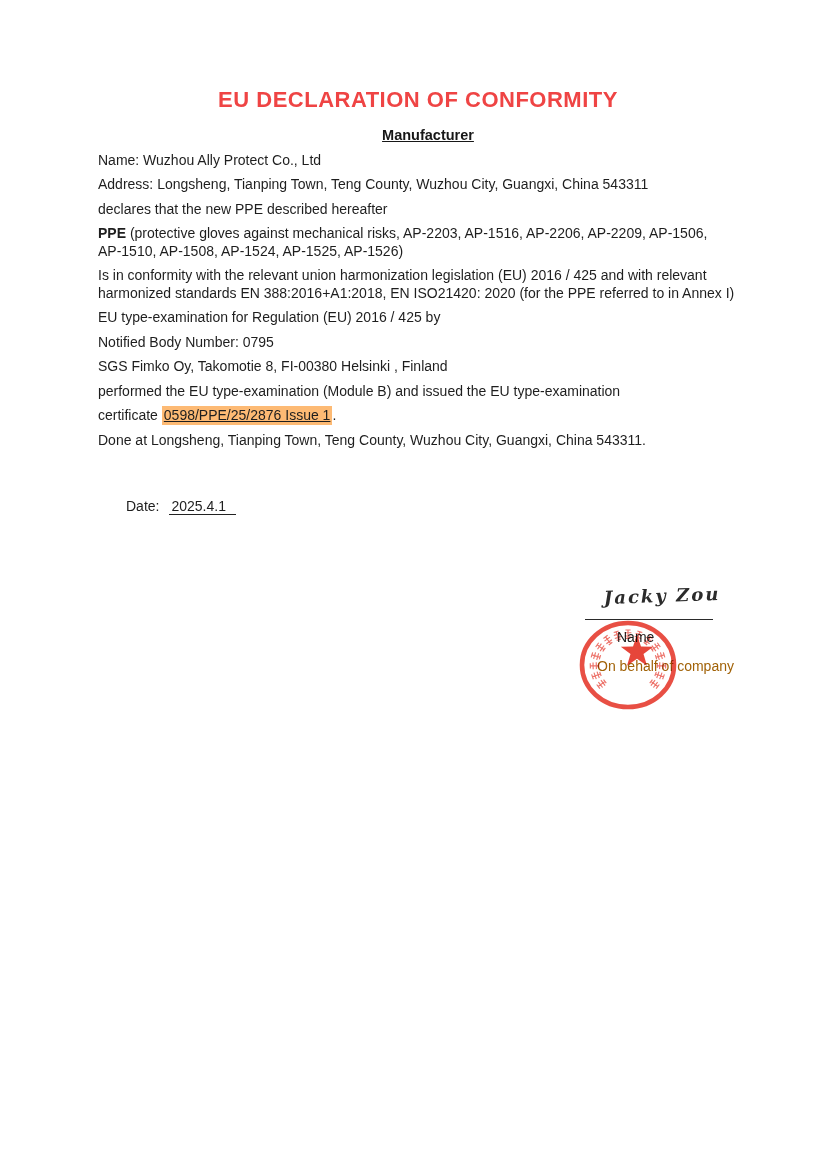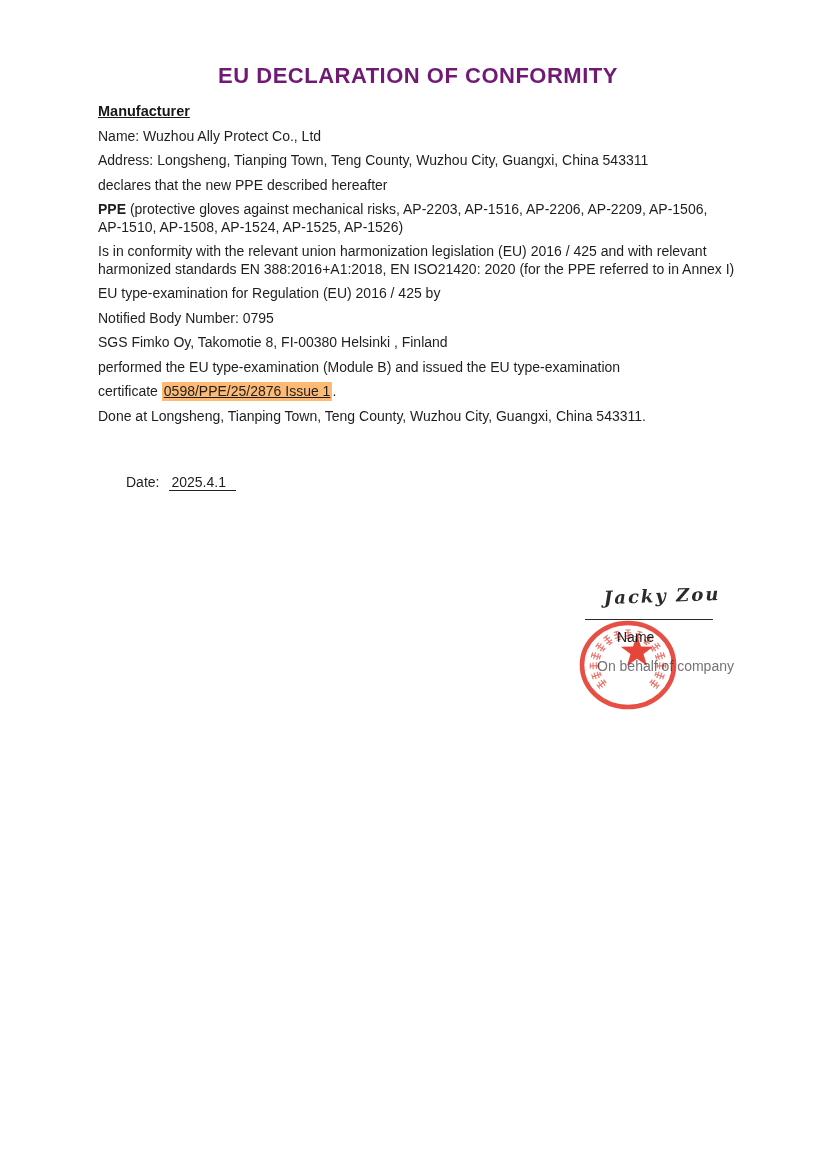--- a/index.html
+++ b/index.html
@@ -11,36 +11,37 @@
     font-family:"Liberation Sans","DejaVu Sans",sans-serif;
     color:#1e1e1e;
   }
   .content{
     position:absolute;
     left:98px;top:0;
     width:660px;
   }
   .doc-title{
     margin:0;
-    padding-top:63px;
+    padding-top:87px;
     width:640px;
     text-align:center;
     font-size:22px;
     font-weight:bold;
     letter-spacing:0.5px;
-    color:#701a75;
+    color:#ef4444;
     white-space:nowrap;
   }
   .section-heading{
     margin:14px 0 7px 0;
     font-size:14.5px;
     font-weight:bold;
     text-decoration:underline;
     line-height:17.5px;
     color:#171717;
+    text-align:center;
   }
   p.line{
     margin:0 0 7px 0;
     font-size:14px;
     line-height:17.5px;
     white-space:nowrap;
   }
   p.para{
     margin:0 0 7px 0;
     font-size:14px;
@@ -85,21 +86,21 @@
     position:absolute;
     left:617px;top:629px;
     font-size:14px;
     color:#1e1e1e;
     white-space:nowrap;
   }
   .sig-behalf{
     position:absolute;
     left:597px;top:658px;
     font-size:14px;
-    color:#737373;
+    color:#a16207;
     white-space:nowrap;
   }
   .stamp-svg{
     position:absolute;
     left:578px;top:616px;
     width:104px;height:100px;
     mix-blend-mode:multiply;
     opacity:0.92;
   }
 </style>

